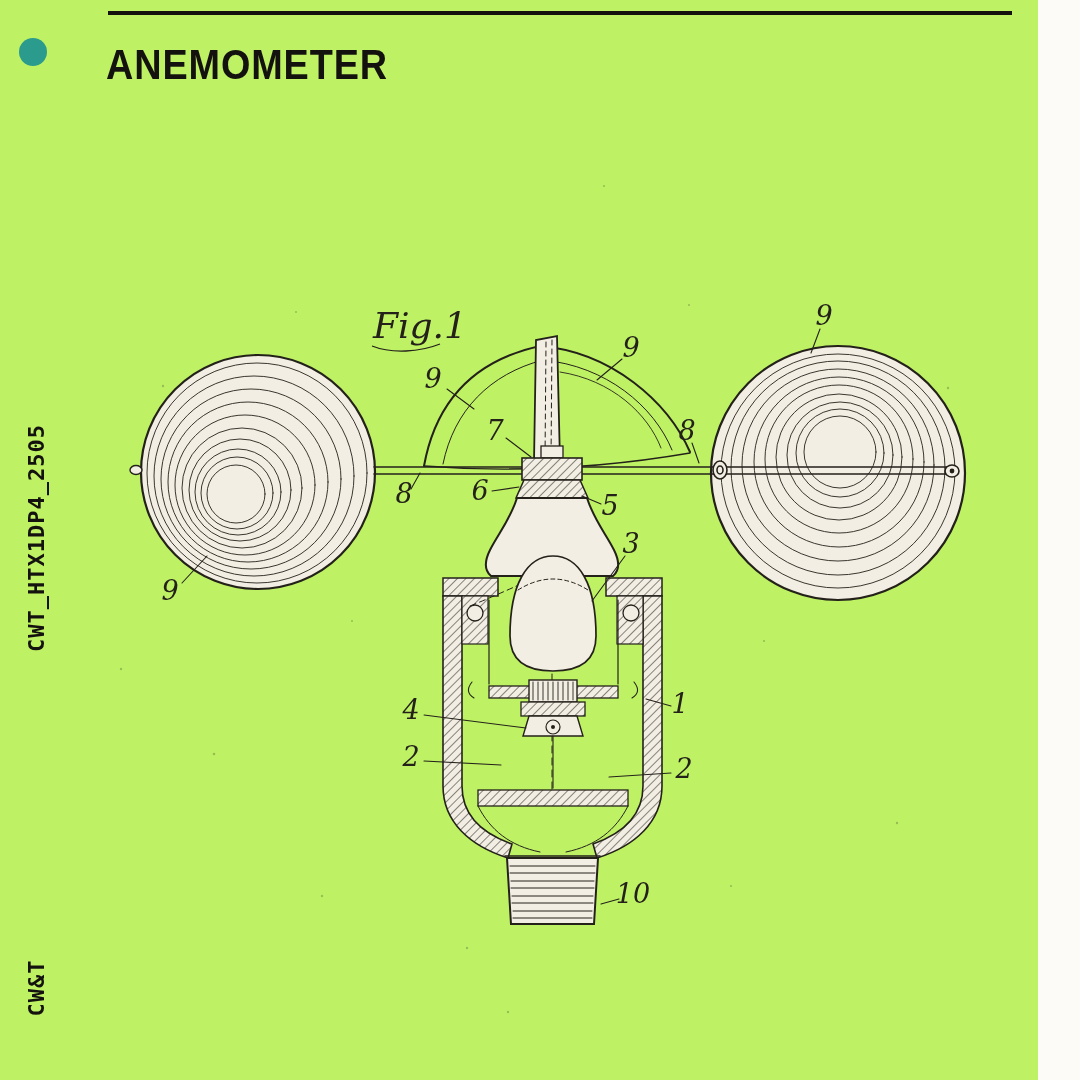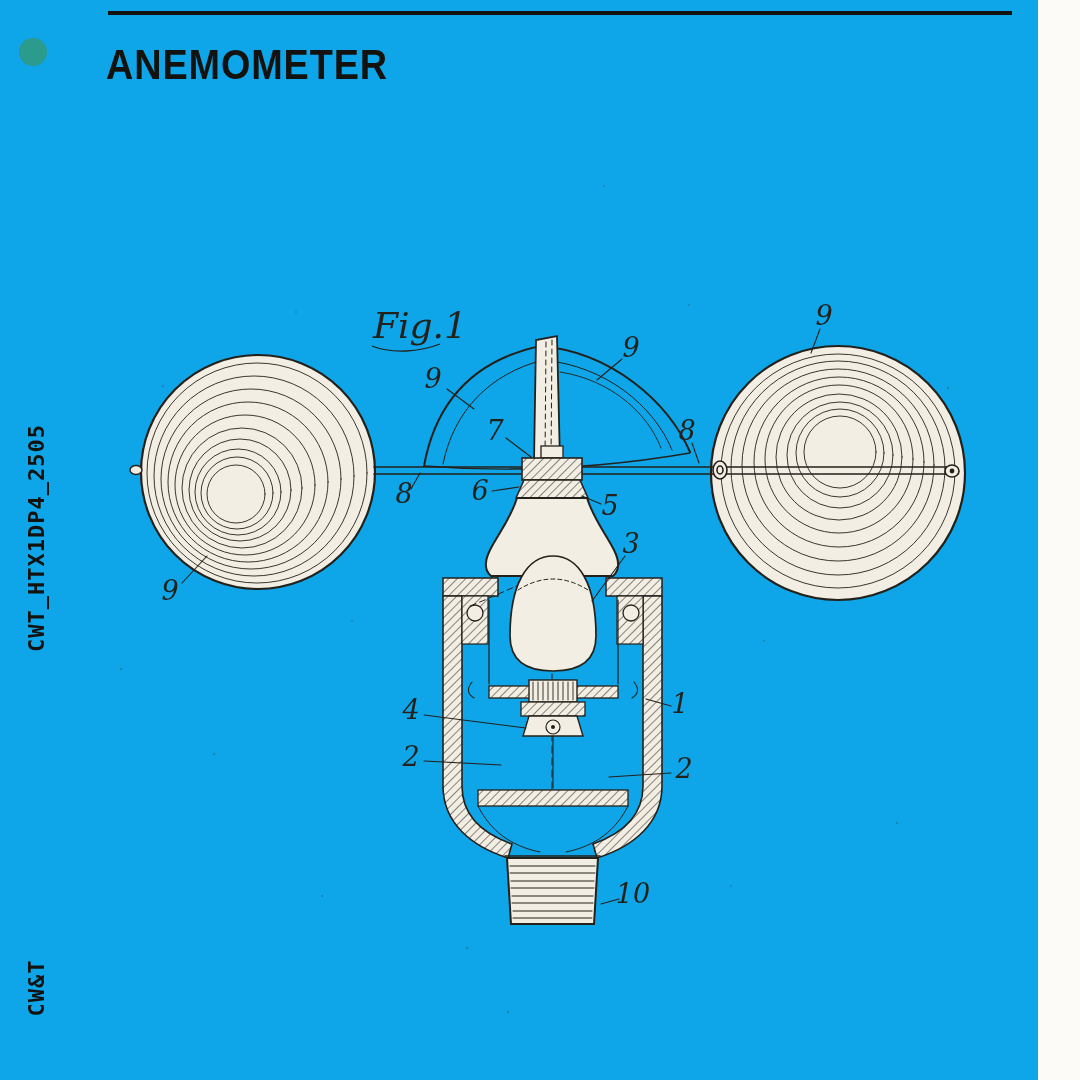--- a/index.html
+++ b/index.html
@@ -1,19 +1,19 @@
 <!DOCTYPE html>
 <html><head>
 <meta charset="utf-8">
 <style>
   html,body{margin:0;padding:0;background:#e8e4da;}
   .poster{
     position:relative;
     width:1080px;height:1080px;
-    background:#0ea5e9;
+    background:#bef264;
     overflow:hidden;
     font-family:"Liberation Sans", sans-serif;
     color:#1e1c17;
   }
   .right-strip{
     position:absolute;top:0;right:0;width:42px;height:1080px;
     background:#fcfbf7;
   }
   .top-rule{
     position:absolute;left:108px;top:11px;width:904px;height:3.5px;

